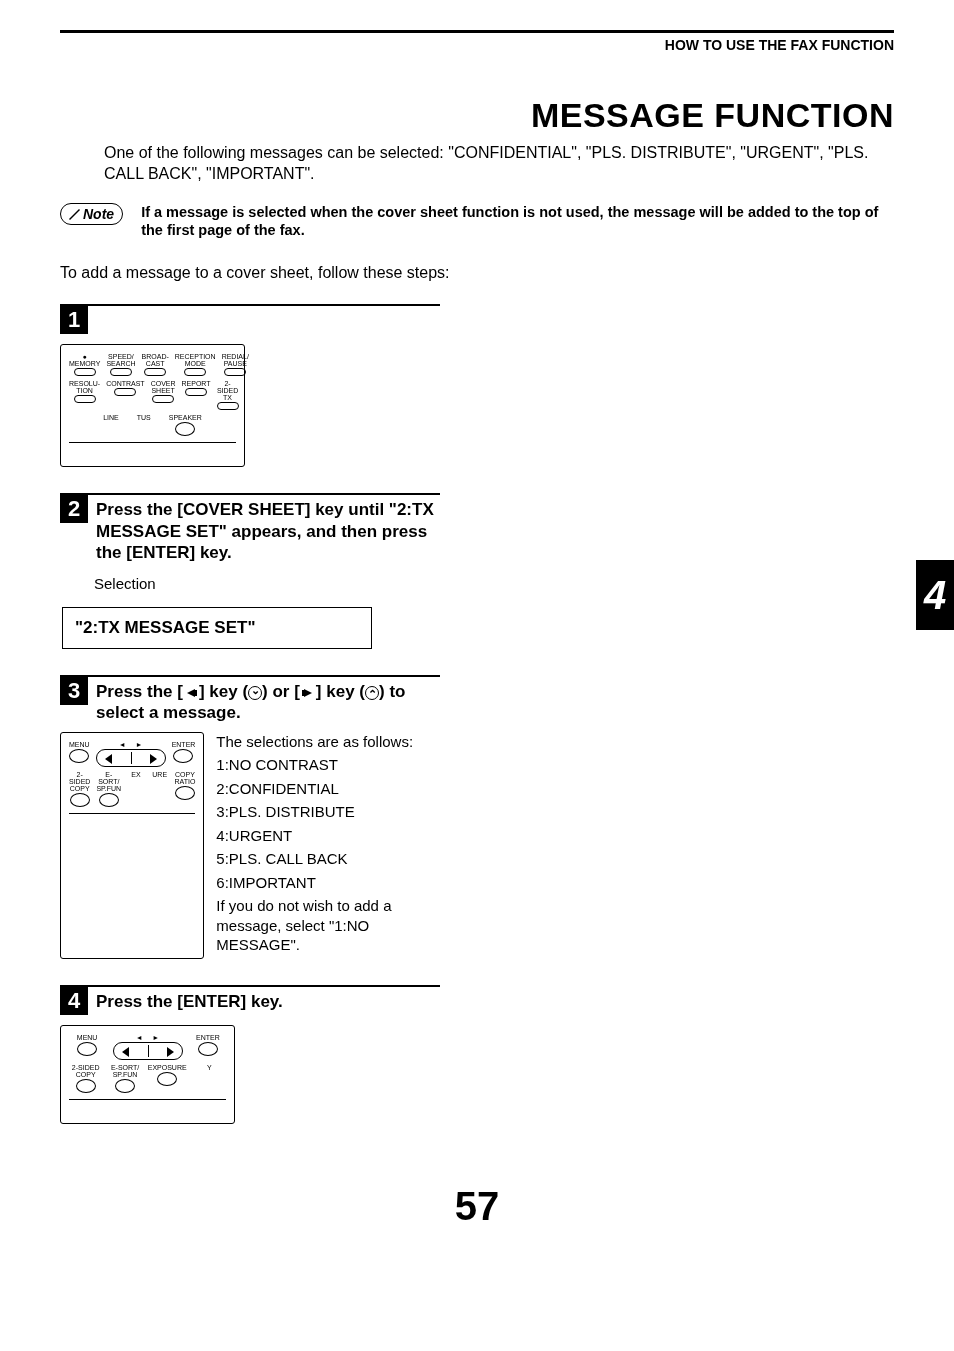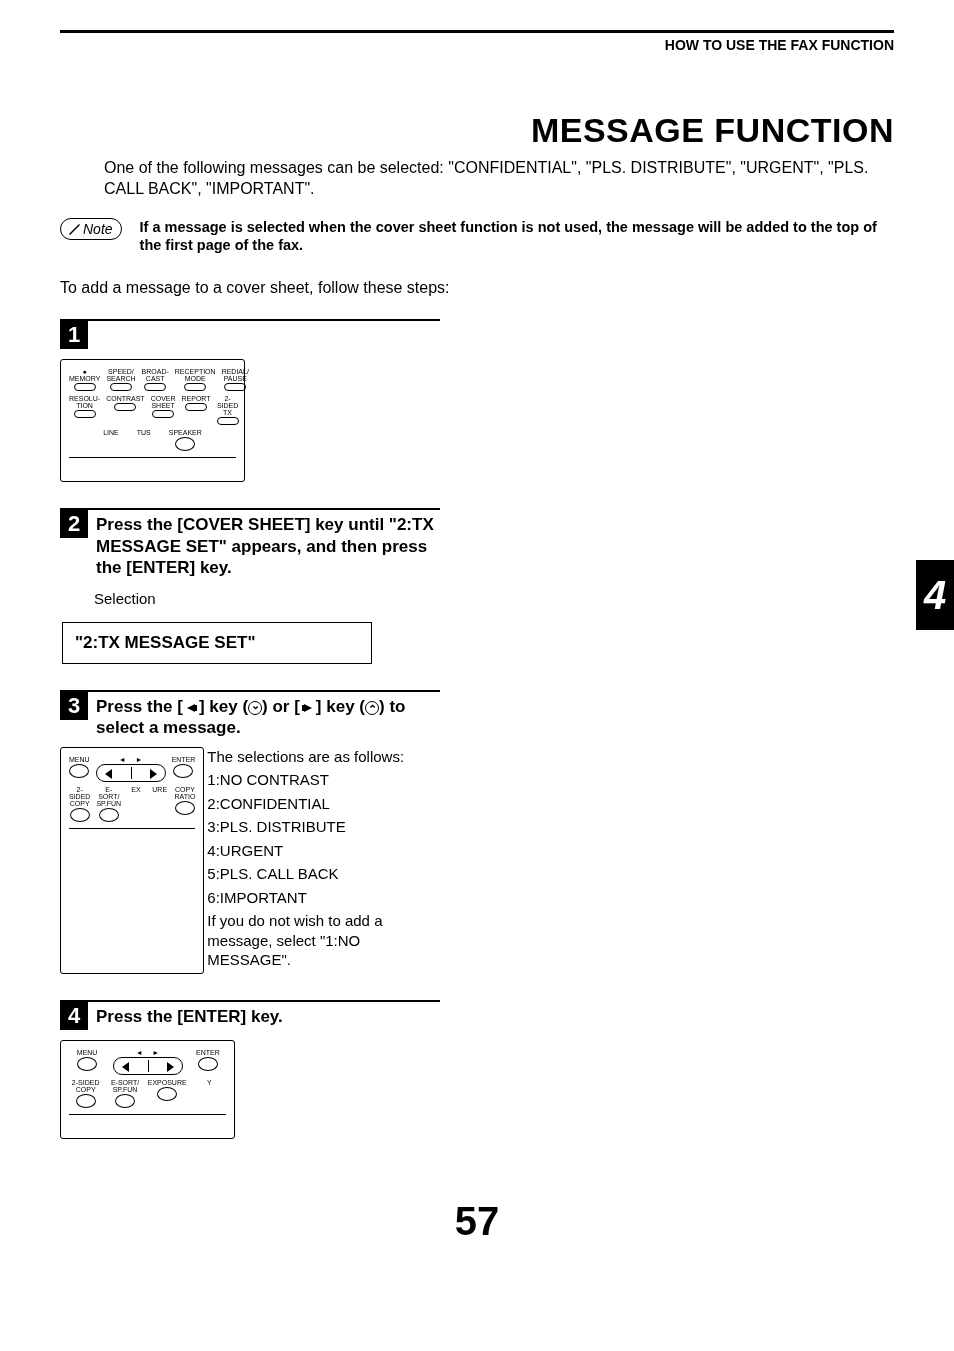--- a/index.html
+++ b/index.html
@@ -12,21 +12,21 @@
   }
   .page {
     padding: 30px 60px 40px 60px;
   }
   .header-bar {
     border-top: 3px solid #000;
     padding-top: 4px;
     text-align: right;
     font-weight: bold;
     font-size: 14px;
-    margin-bottom: 58px;
+    margin-bottom: 43px;
   }
   h1 {
     font-size: 34px;
     font-weight: bold;
     margin: 0 0 8px 0;
     letter-spacing: 0.5px;
     text-align: right;
   }
   .intro {
     font-size: 16px;
@@ -39,21 +39,21 @@
     align-items: flex-start;
     margin-bottom: 24px;
   }
   .note-badge {
     border: 1.5px solid #000;
     border-radius: 14px;
     padding: 2px 8px 2px 6px;
     display: inline-flex;
     align-items: center;
     font-style: italic;
-    font-weight: normal;
+    font-weight: bold;
     font-size: 14px;
     margin-right: 18px;
     flex-shrink: 0;
   }
   .note-badge svg { margin-right: 2px; }
   .note-text {
     font-size: 14.5px;
     line-height: 1.3;
     font-weight: bold;
   }
@@ -113,21 +113,21 @@
 
   .sel-label { font-size: 15px; margin: 12px 0 15px 34px; }
   .lcd-box {
     border: 1.5px solid #000;
     padding: 10px 12px;
     width: 310px;
     font-weight: bold;
     font-size: 17px;
     margin-left: 2px;
   }
-  .step3-row { display:flex; gap:3px; margin-top:8px;}
+  .step3-row { display:flex; gap:12px; margin-top:8px;}
   .step3-right { font-size:15px; line-height:1.3;}
   .step3-right p { margin:0 0 4px 0;}
   .sel-item { margin:0; }
   .tail { margin-top:6px;}
   .chapter-tab {
     position: absolute;
     right: 0;
     top: 560px;
     background: #000;
     color: #fff;

